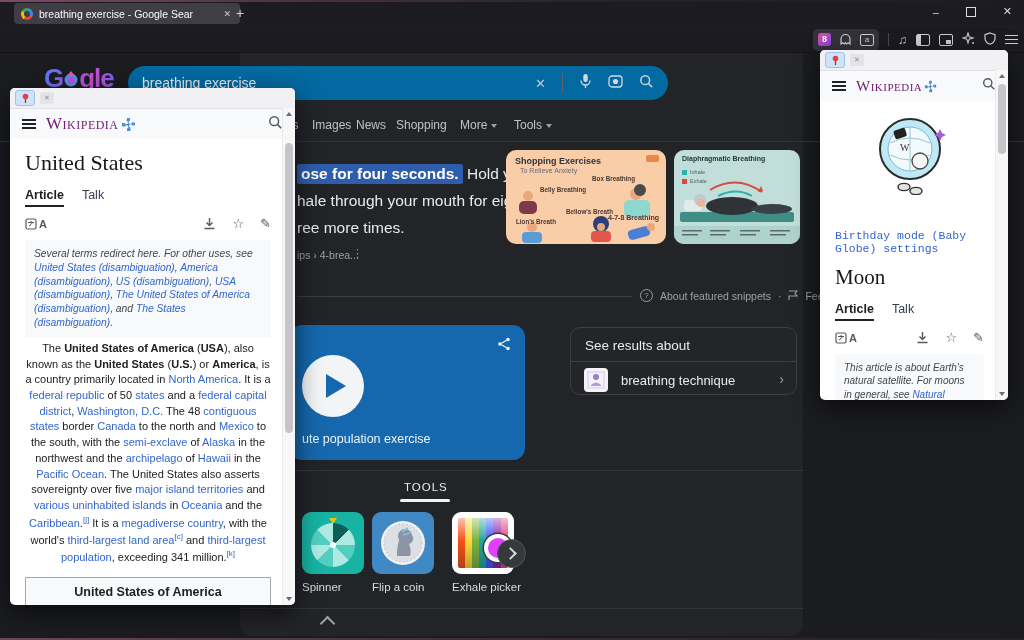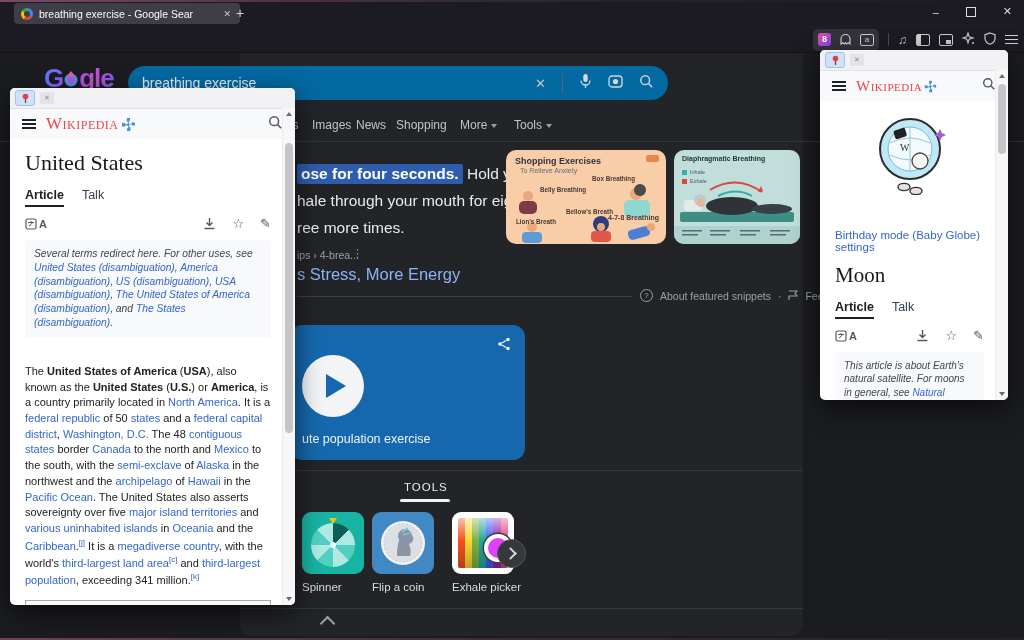--- a/index.html
+++ b/index.html
@@ -137,21 +137,21 @@
   .pu2{left:820px;top:50px;width:188px;height:350px;}
   .pu-titlebar{height:20px;background:#f1f1f4;border-bottom:1px solid #e2e2e6;display:flex;align-items:center;
                gap:5px;padding:0 5px;}
   .pin-btn{width:18px;height:14px;background:#cfe2f8;border:1px solid #9fc3ee;border-radius:3px;
            display:flex;align-items:center;justify-content:center;}
   .close-btn{width:14px;height:12px;background:#e4e4e7;border-radius:2px;font-size:7px;color:#8a8a8f;
              display:flex;align-items:center;justify-content:center;}
   .wiki-header{height:30px;background:#f8f9fa;display:flex;align-items:center;padding:0 12px;gap:10px;}
   .hamb{width:14px;height:10px;display:flex;flex-direction:column;justify-content:space-between;}
   .hamb span{height:1.6px;background:#202122;display:block;}
-  .wlogo{font-family:"Liberation Serif",serif;font-variant:small-caps;letter-spacing:.5px;color:#ef4444;
+  .wlogo{font-family:"Liberation Serif",serif;font-variant:small-caps;letter-spacing:.5px;color:#701a75;
          display:flex;align-items:center;gap:2px;}
   .pu1 .wlogo{font-size:17px;}
   .pu2 .wlogo{font-size:15px;}
   .wsearch{margin-left:auto;}
   .pu-scroll{position:absolute;right:0;top:20px;bottom:0;width:12px;background:#f7f7f8;border-left:1px solid #ebebee;}
   .pu-thumb{position:absolute;left:2px;width:8px;background:#c5c5c9;border-radius:4px;}
   .scroll-arrow{position:absolute;left:3px;width:0;height:0;border-left:3px solid transparent;border-right:3px solid transparent;}
   .sa-up{border-bottom:4px solid #6b6b70;top:4px;}
   .sa-down{border-top:4px solid #6b6b70;bottom:4px;}
   .wbody{position:absolute;left:0;right:12px;top:50px;bottom:0;padding:0 12px 0 15px;overflow:hidden;}
@@ -160,25 +160,25 @@
   .wtab-on{font-weight:bold;color:#202122;border-bottom:2px solid #202122;padding-bottom:3px;}
   .wtab-off{color:#33404f;padding-bottom:3px;}
   .wicons{display:flex;align-items:center;margin-top:9px;color:#54595d;}
   .wicons .right{margin-left:auto;display:flex;gap:16px;align-items:center;font-size:13px;}
   .langic{display:flex;align-items:center;gap:2px;}
   .hatnote{background:#f8f9fa;border-radius:2px;padding:7px 9px;margin-top:9px;
            font-size:10.3px;font-style:italic;line-height:1.34;color:#3f4650;}
   .lnk{color:#3366cc;}
   .b{font-weight:bold;}
   .sup{font-size:8px;vertical-align:super;color:#3366cc;}
-  .wpara{margin-top:27px;font-size:11px;line-height:1.43;color:#202122;}
+  .wpara{margin-top:4px;font-size:11px;line-height:1.43;color:#202122;text-align:center;}
   .infobox{margin-top:11px;border:1px solid #a2a9b1;background:#f8f9fa;}
   .ib-title{text-align:center;font-weight:bold;font-size:12.5px;padding:7px 4px;border-bottom:1px solid #d9dce0;}
   .globe-wrap{margin:13px auto 0;width:80px;position:relative;}
-  .settings-link{display:block;margin-top:30px;font-size:11.5px;color:#3366cc;}
+  .settings-link{display:block;margin-top:30px;font-size:11.5px;color:#3366cc;font-family:Liberation Mono, monospace;}
   .pu2 .wh1{margin-top:10px;font-size:21px;}
   .pu2 .hatnote{font-size:10px;}
 </style>
 </head>
 <body>
 
 <div id="screen">
   <div class="top-accent"></div>
 
   <div class="titlebar">
@@ -285,21 +285,20 @@
     <span class="gnav" style="left:514px"><span>Tools</span><span class="caret"></span></span>
     <div class="hairline"></div>
 
     <div class="sn-line" style="left:297px;top:112px">
       <span class="hl">ose for four seconds.</span><span> Hold your</span>
     </div>
     <div class="sn-line" style="left:297px;top:139px">hale through your mouth for eight</div>
     <div class="sn-line" style="left:297px;top:166px">ree more times.</div>
     <span class="crumb">ips › 4-brea...</span>
     <span class="kebab">⋮</span>
-    <a class="sn-title">s Stress, More Energy</a>
     <div class="sn-divider"></div>
     <div class="sn-foot">
       <span class="qmark">?</span>
       <span>About featured snippets</span>
       <span class="dotsep">·</span>
       <svg width="10" height="11" viewBox="0 0 10 11">
           <path d="M1 1h8l-2 2.5L9 6H1v4" fill="none" stroke="#9aa0a6" stroke-width="1.2"></path>
         </svg>
       <span>Feedback</span>
     </div>
@@ -364,20 +363,33 @@
         <svg width="14" height="14" viewBox="0 0 14 14">
             <circle cx="11" cy="2.5" r="1.8" fill="#eef3f8"></circle>
             <circle cx="3" cy="7" r="1.8" fill="#eef3f8"></circle>
             <circle cx="11" cy="11.5" r="1.8" fill="#eef3f8"></circle>
             <path d="M4.5 6.2l5-2.9M4.5 7.8l5 2.9" stroke="#eef3f8" stroke-width="1.3"></path>
           </svg>
       </span>
       <span class="vcaption">ute population exercise</span>
     </div>
 
+    <div class="sra">
+      <span class="sra-h">See results about</span>
+      <div class="sra-div"></div>
+      <span class="sra-thumb">
+        <svg width="24" height="24" viewBox="0 0 24 24">
+            <circle cx="12" cy="9" r="3" fill="#9b7bd4"></circle>
+            <path d="M6 18q6-7 12 0z" fill="#b79ae0"></path>
+            <rect x="4" y="4" width="16" height="16" fill="none" stroke="#d7c8ee" stroke-width="1"></rect>
+          </svg>
+      </span>
+      <span class="sra-label">breathing technique</span>
+      <span class="sra-chev">›</span>
+    </div>
 
     <div class="tools-divider"></div>
     <span class="tools-tab">TOOLS</span>
     <div class="tools-underline"></div>
 
     <div class="tile t-spin">
       <div class="wheel"></div>
       <div class="pointer"></div>
     </div>
     <span class="tile-label" style="left:302px">Spinner</span>

